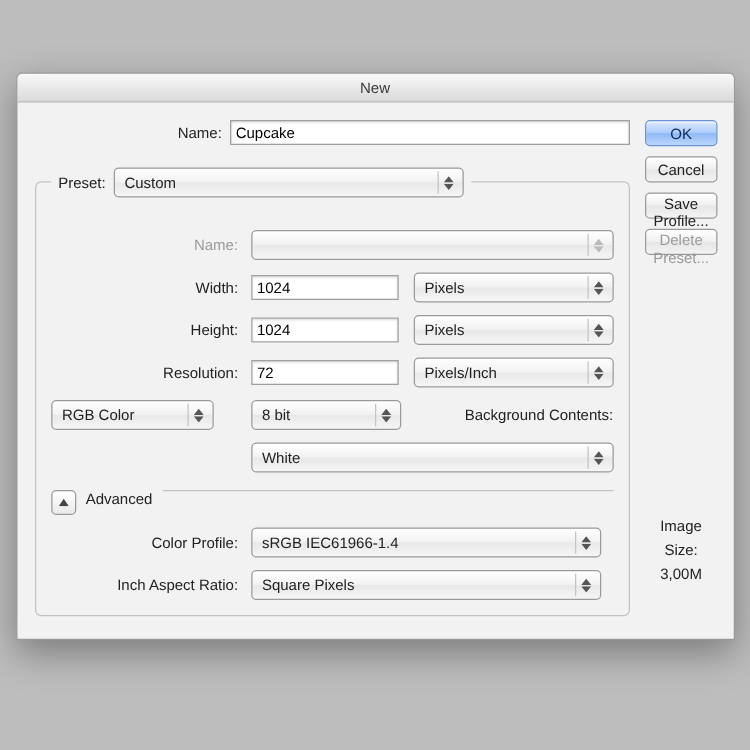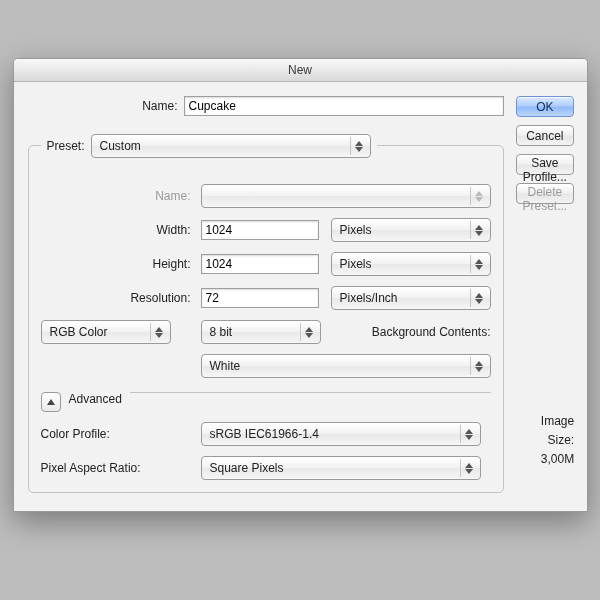--- a/index.html
+++ b/index.html
@@ -30,23 +30,23 @@
 .arrows svg{display:block}
 .grayed{color:#9a9a9a}
 .wide3{grid-column:2/4}
 .numinput{width:118px}
 
 .sep{display:flex;align-items:flex-start;gap:8px;margin:14px 0 10px 0}
 .sep .line{flex:1;height:1px;background:#c3c3c3}
 .advtoggle{width:18px;height:18px;border:1px solid #9a9a9a;border-radius:4px;background:linear-gradient(#ffffff,#eaeaea);display:flex;align-items:center;justify-content:center;cursor:pointer}
 
 .grid2{display:grid;grid-template-columns:150px 280px;column-gap:10px;row-gap:10px;align-items:center}
-.grid2 .lab{white-space:nowrap}
-
-.imgsize{margin-top:200px;text-align:right;font-size:12px;color:#222;line-height:1.6}
+.grid2 .lab{text-align:right;white-space:nowrap}
+
+.imgsize{margin-top:200px;text-align:center;font-size:12px;color:#222;line-height:1.6}
 </style>
 </head>
 <body>
 
 <div class="window">
   <div class="titlebar">New</div>
   <div class="body">
     <div class="left">
       <div class="namerow">
         <label>Name:</label>
@@ -179,21 +179,21 @@
             <span class="arrows">
                 <svg width="8" height="5">
                   <path d="M0 5 L4 0 L8 5 Z" fill="#555"></path>
                 </svg>
                 <svg width="8" height="5">
                   <path d="M0 0 L4 5 L8 0 Z" fill="#555"></path>
                 </svg>
               </span>
           </div>
 
-          <div class="lab">Pixel Aspect Ratio:</div>
+          <div class="lab">Inch Aspect Ratio:</div>
           <div class="sel">
             <span>Square Pixels</span>
             <span class="arrows">
                 <svg width="8" height="5">
                   <path d="M0 5 L4 0 L8 5 Z" fill="#555"></path>
                 </svg>
                 <svg width="8" height="5">
                   <path d="M0 0 L4 5 L8 0 Z" fill="#555"></path>
                 </svg>
               </span>

